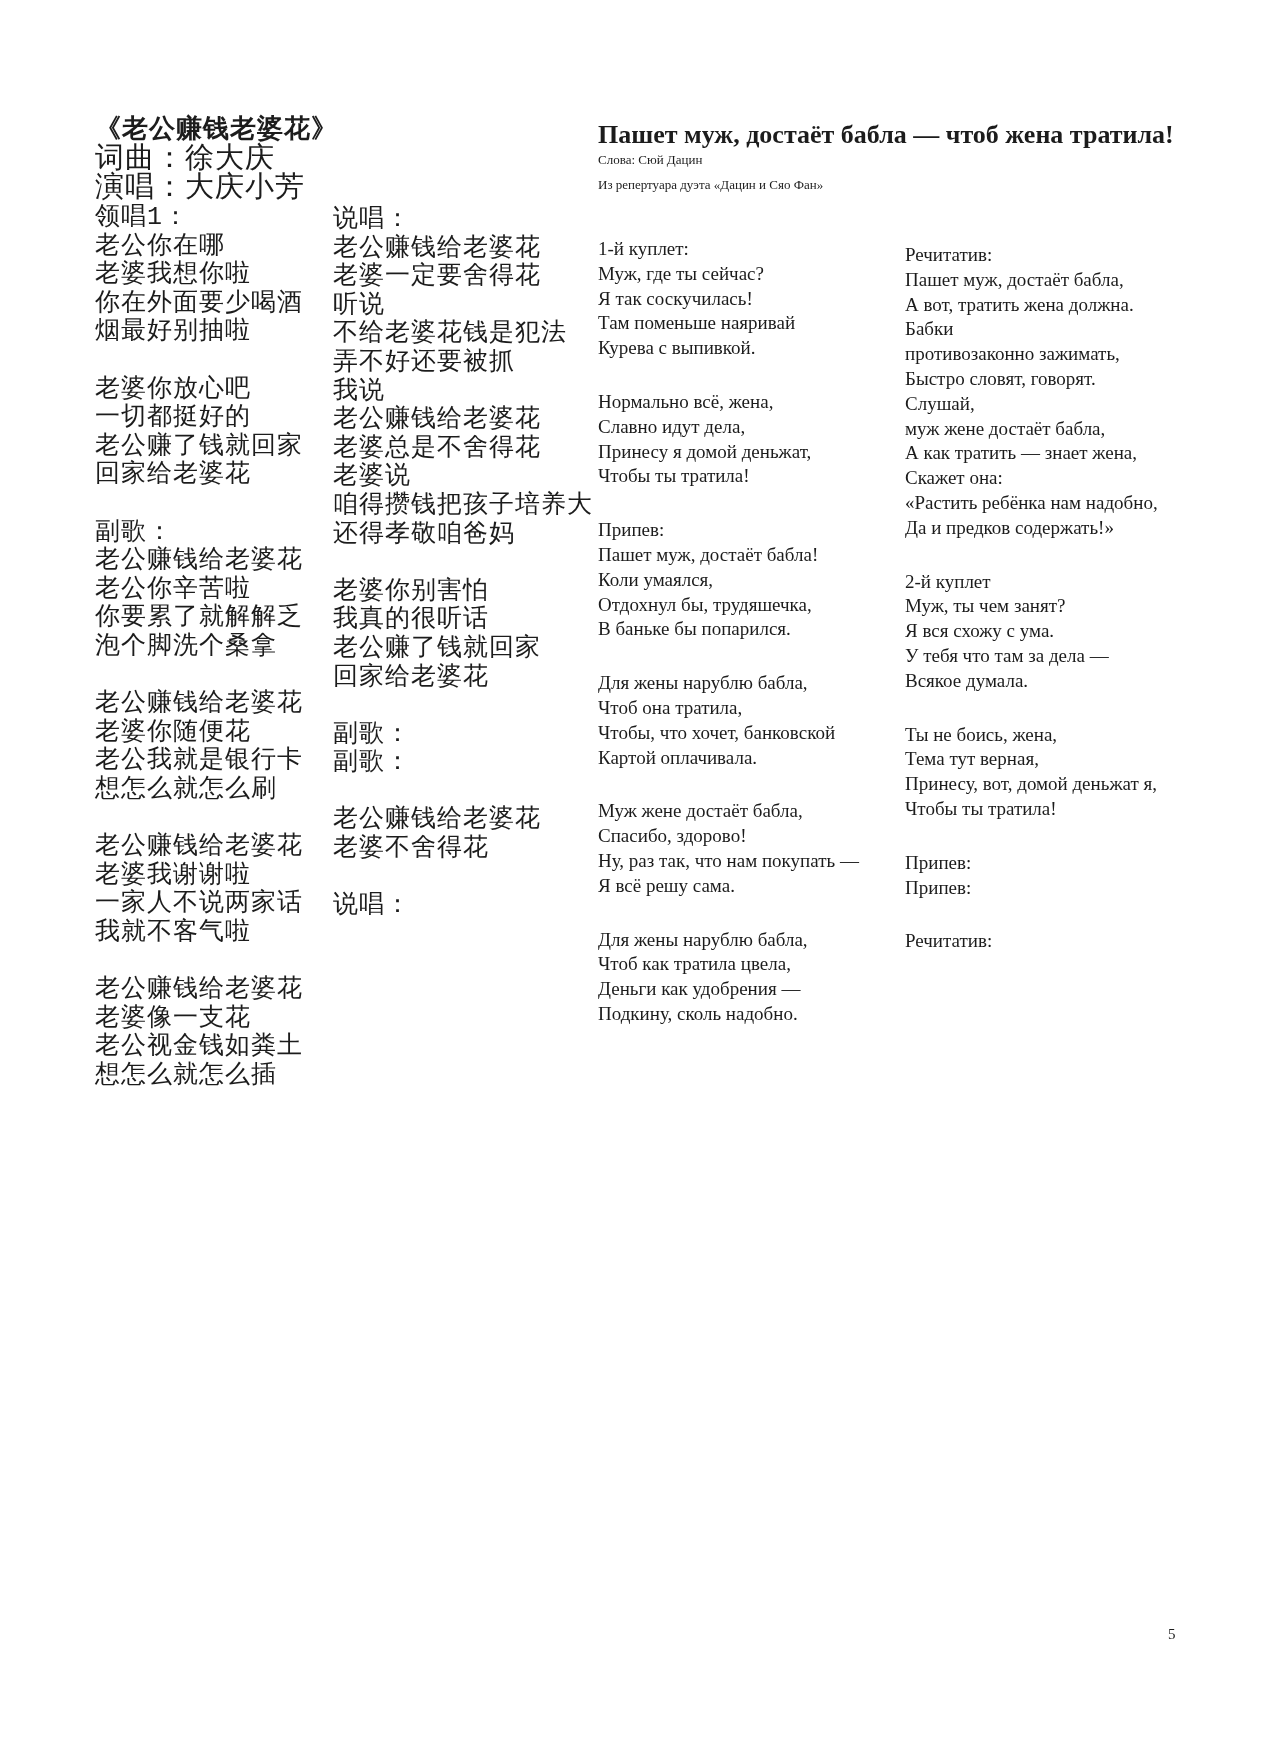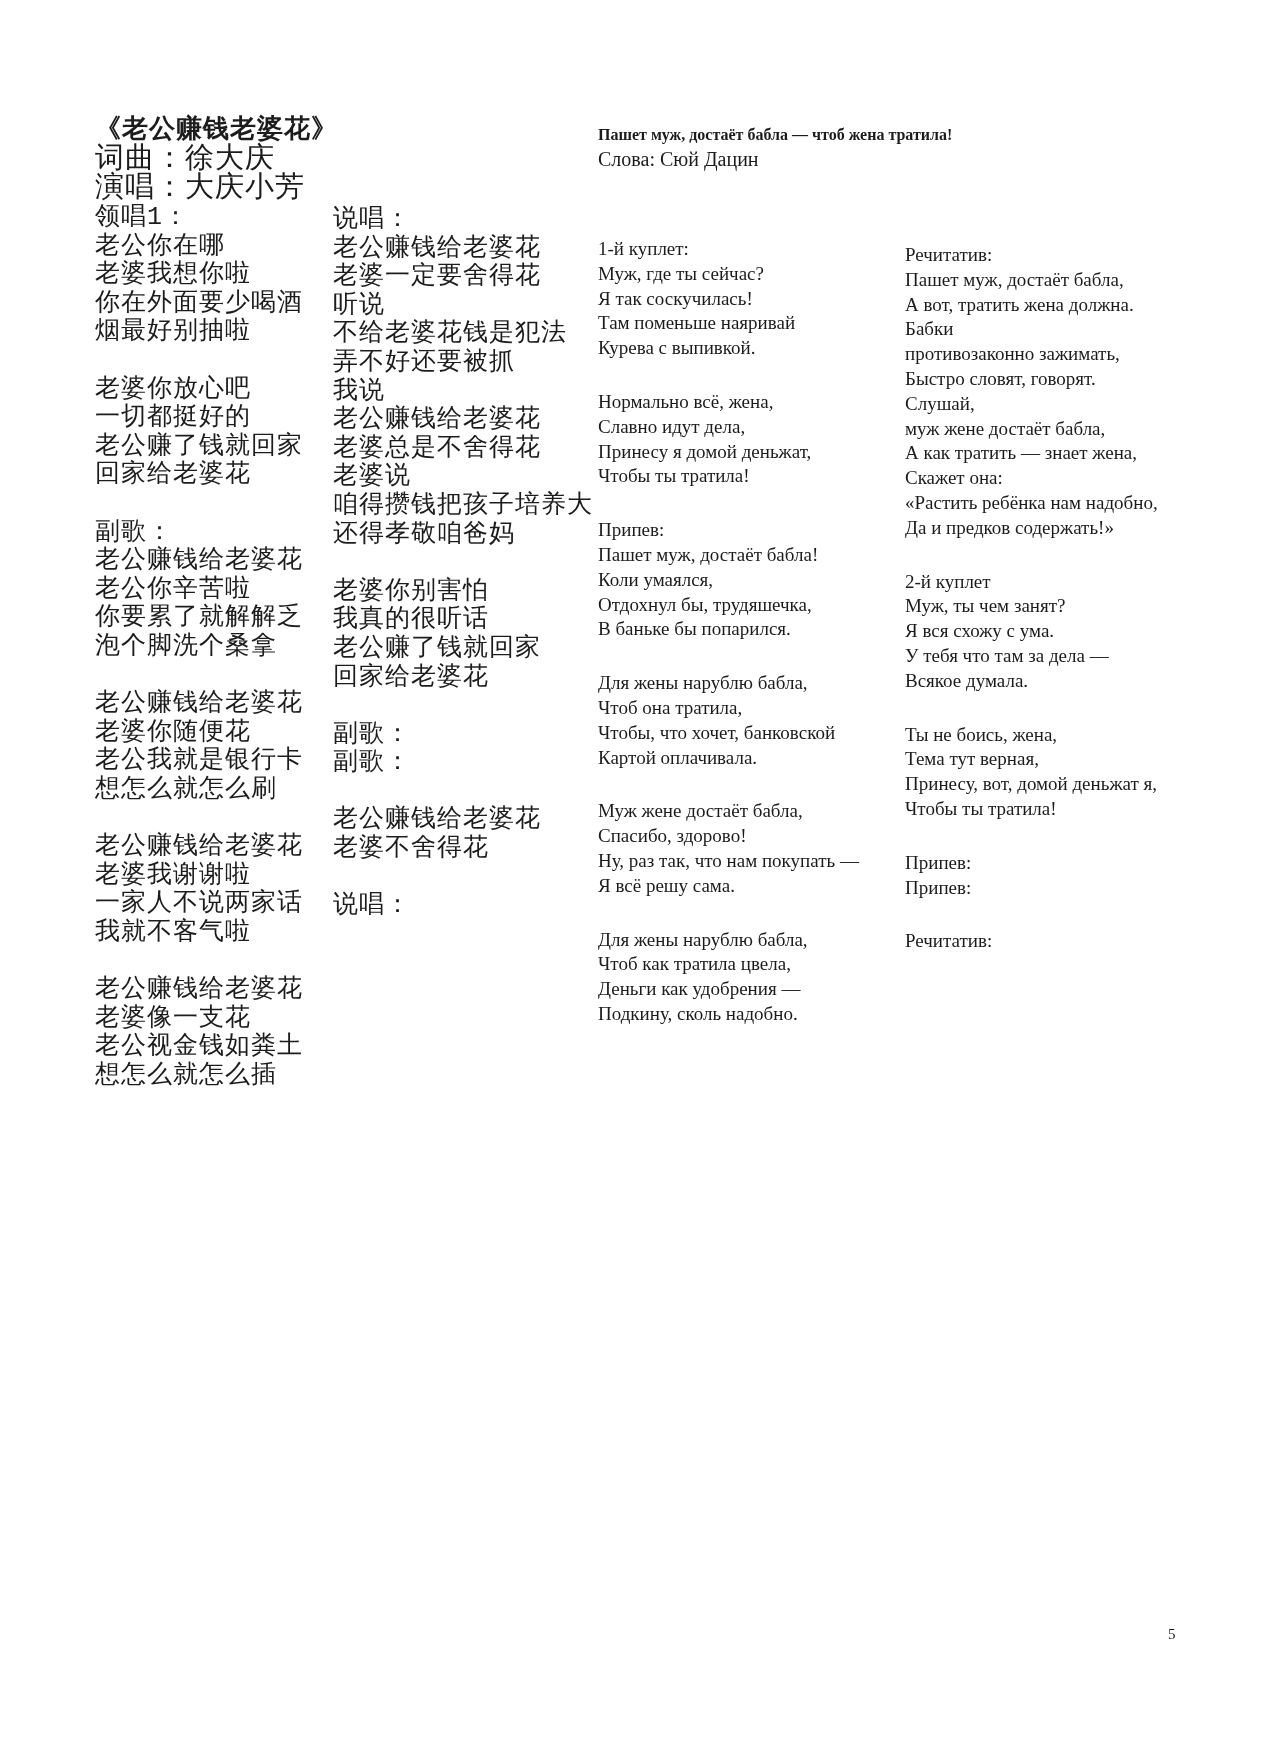--- a/index.html
+++ b/index.html
@@ -11,22 +11,22 @@
   }
   .page { position: relative; width: 1272px; height: 1746px; background: #ffffff; overflow: hidden; }
 
   
   .cn-header { position: absolute; left: 95px; top: 114px; white-space: nowrap; }
   .cn-header .cn-title { font-size: 26px; font-weight: bold; height: 29px; line-height: 29px; letter-spacing: 1px; }
   .cn-header .cn-credit { font-size: 29px; height: 29px; line-height: 29px; letter-spacing: 1px; }
 
   
   .ru-header { position: absolute; left: 598px; top: 122px; white-space: nowrap; }
-  .ru-header .ru-title { font-size: 16px; font-weight: bold; height: 25px; line-height: 25px; }
-  .ru-header .ru-credit { font-size: 20px; height: 25px; line-height: 25px; }
+  .ru-header .ru-title { font-size: 26px; font-weight: bold; height: 25px; line-height: 25px; }
+  .ru-header .ru-credit { font-size: 13px; height: 25px; line-height: 25px; }
 
   
   .col { position: absolute; white-space: nowrap; }
   .col .line { min-height: 1em; }
   .cn-col { font-size: 25px; letter-spacing: 1px; }
   .cn-col .line { height: 28.6px; line-height: 28.6px; }
   .cn-col .stanza { margin-bottom: 28.6px; }
   .ru-col { font-size: 19px; }
   .ru-col .line { height: 24.8px; line-height: 24.8px; }
   .ru-col .stanza { margin-bottom: 29px; }
@@ -45,20 +45,21 @@
 
   <header class="cn-header">
     <div class="cn-title">《老公赚钱老婆花》</div>
     <div class="cn-credit">词曲：徐大庆</div>
     <div class="cn-credit">演唱：大庆小芳</div>
   </header>
 
   <header class="ru-header">
     <div class="ru-title">Пашет муж, достаёт бабла — чтоб жена тратила!</div>
     <div class="ru-credit">Слова: Сюй Дацин</div>
+    <div class="ru-credit">Из репертуара дуэта «Дацин и Сяо Фан»</div>
   </header>
 
   <section class="col cn-col" id="col1">
       <div class="stanza">
         <div class="line">领唱1：</div>
         <div class="line">老公你在哪</div>
         <div class="line">老婆我想你啦</div>
         <div class="line">你在外面要少喝酒</div>
         <div class="line">烟最好别抽啦</div>
       </div>

